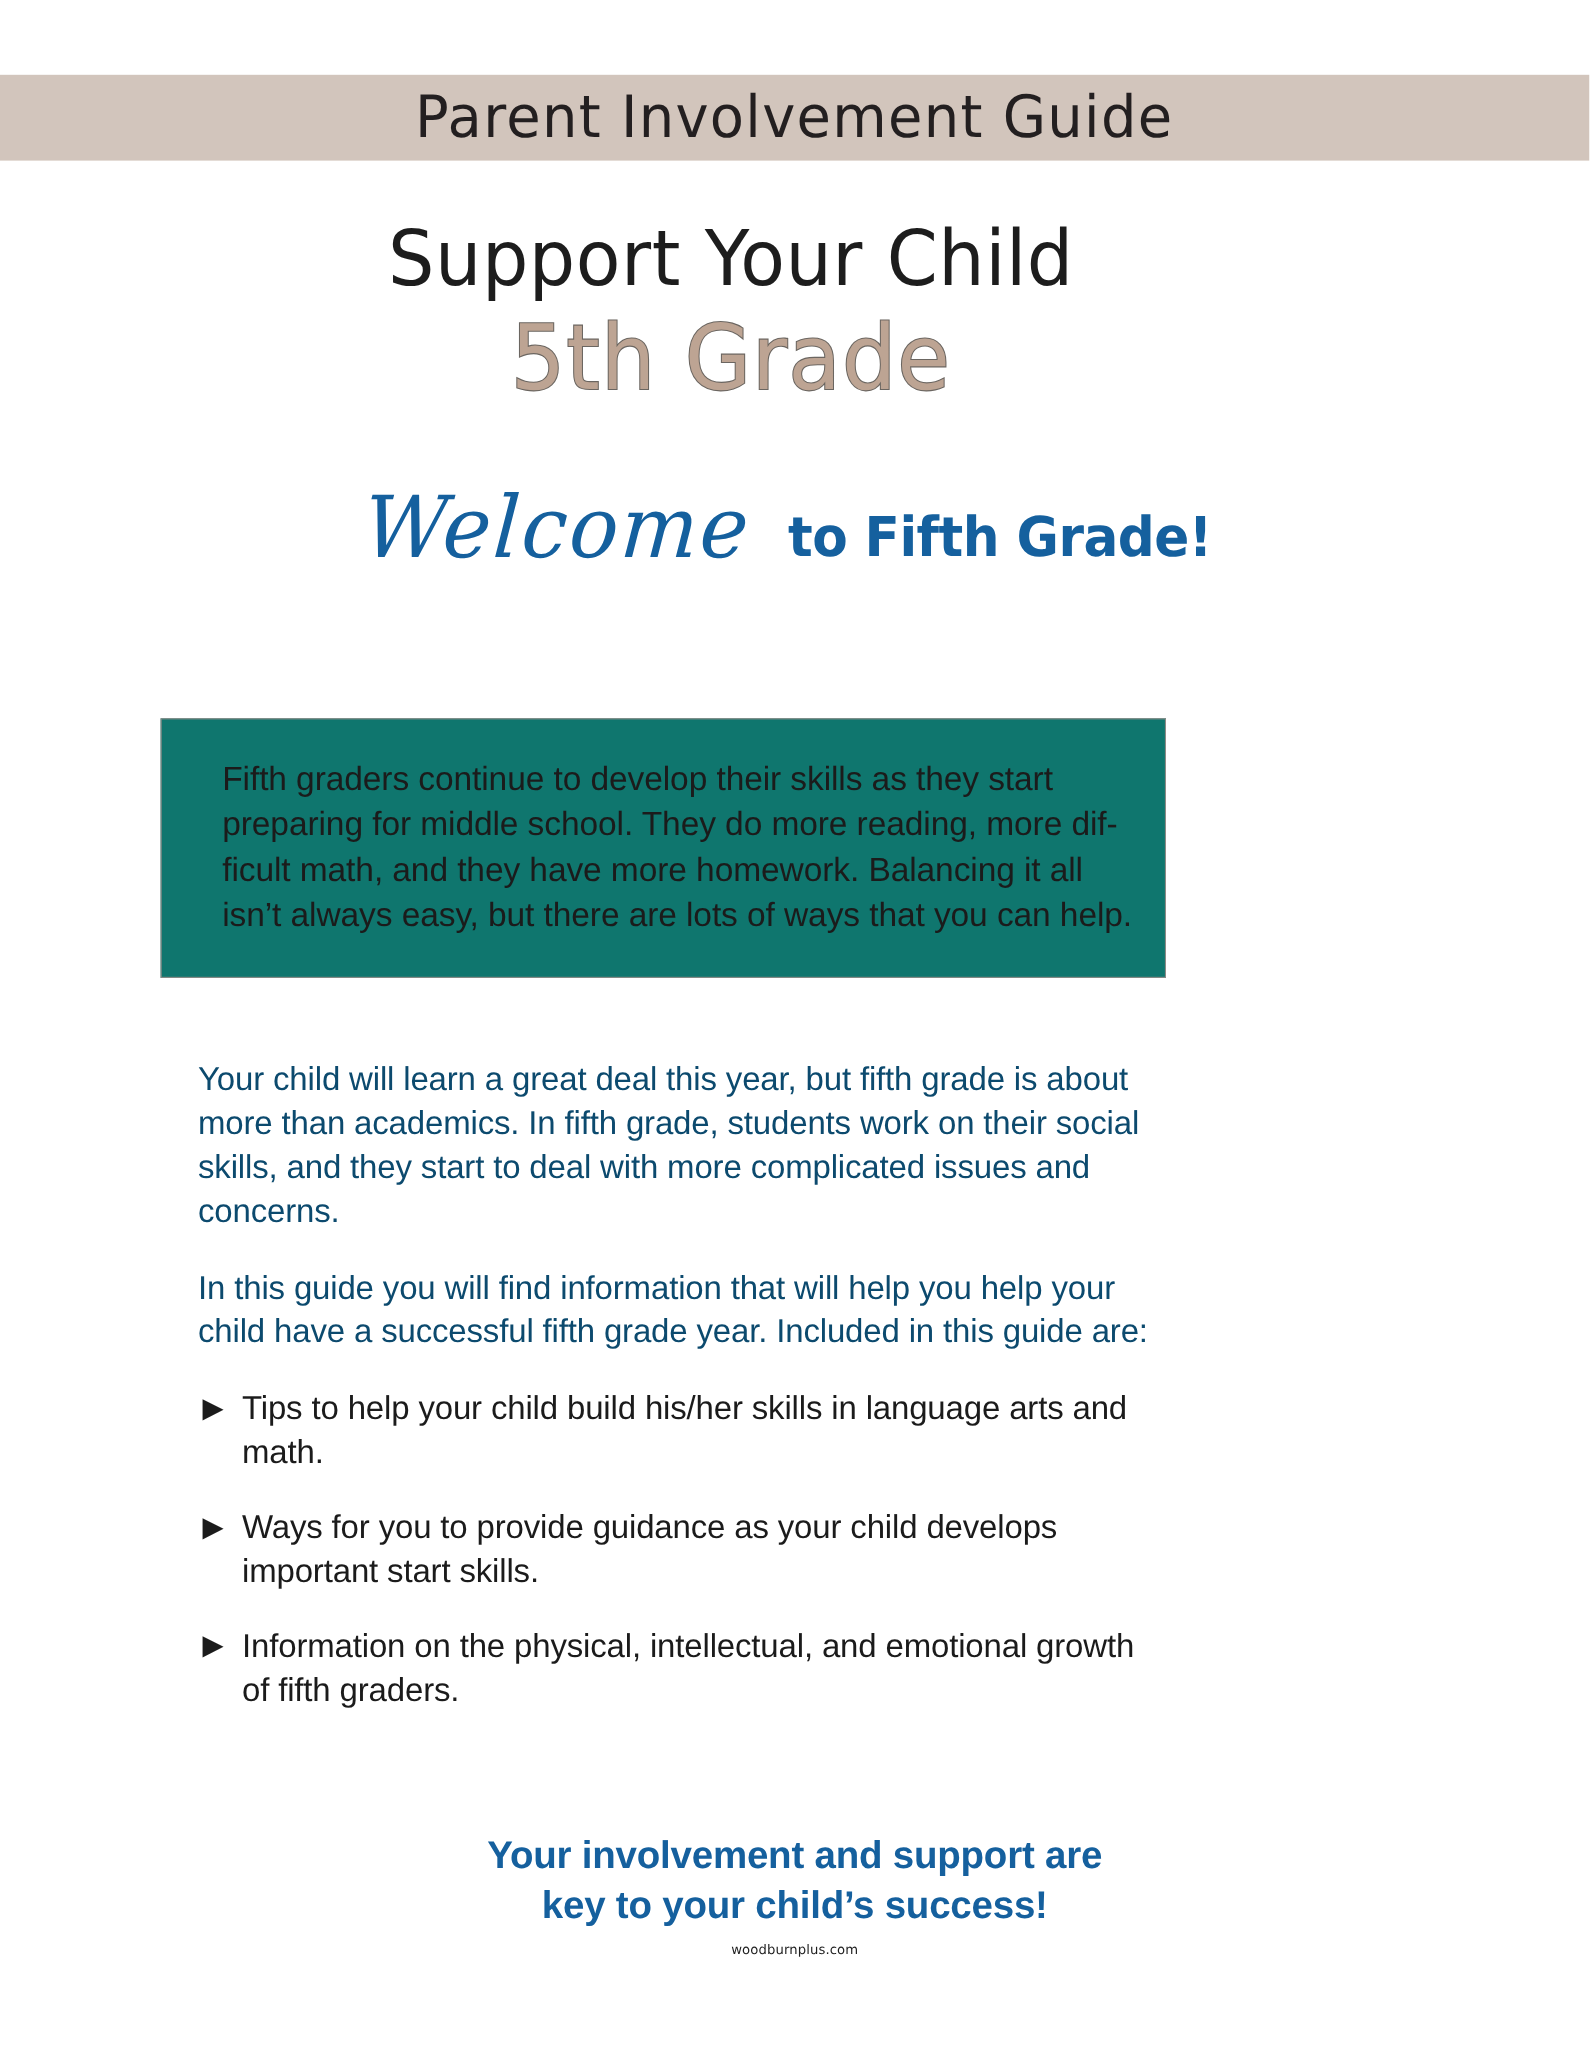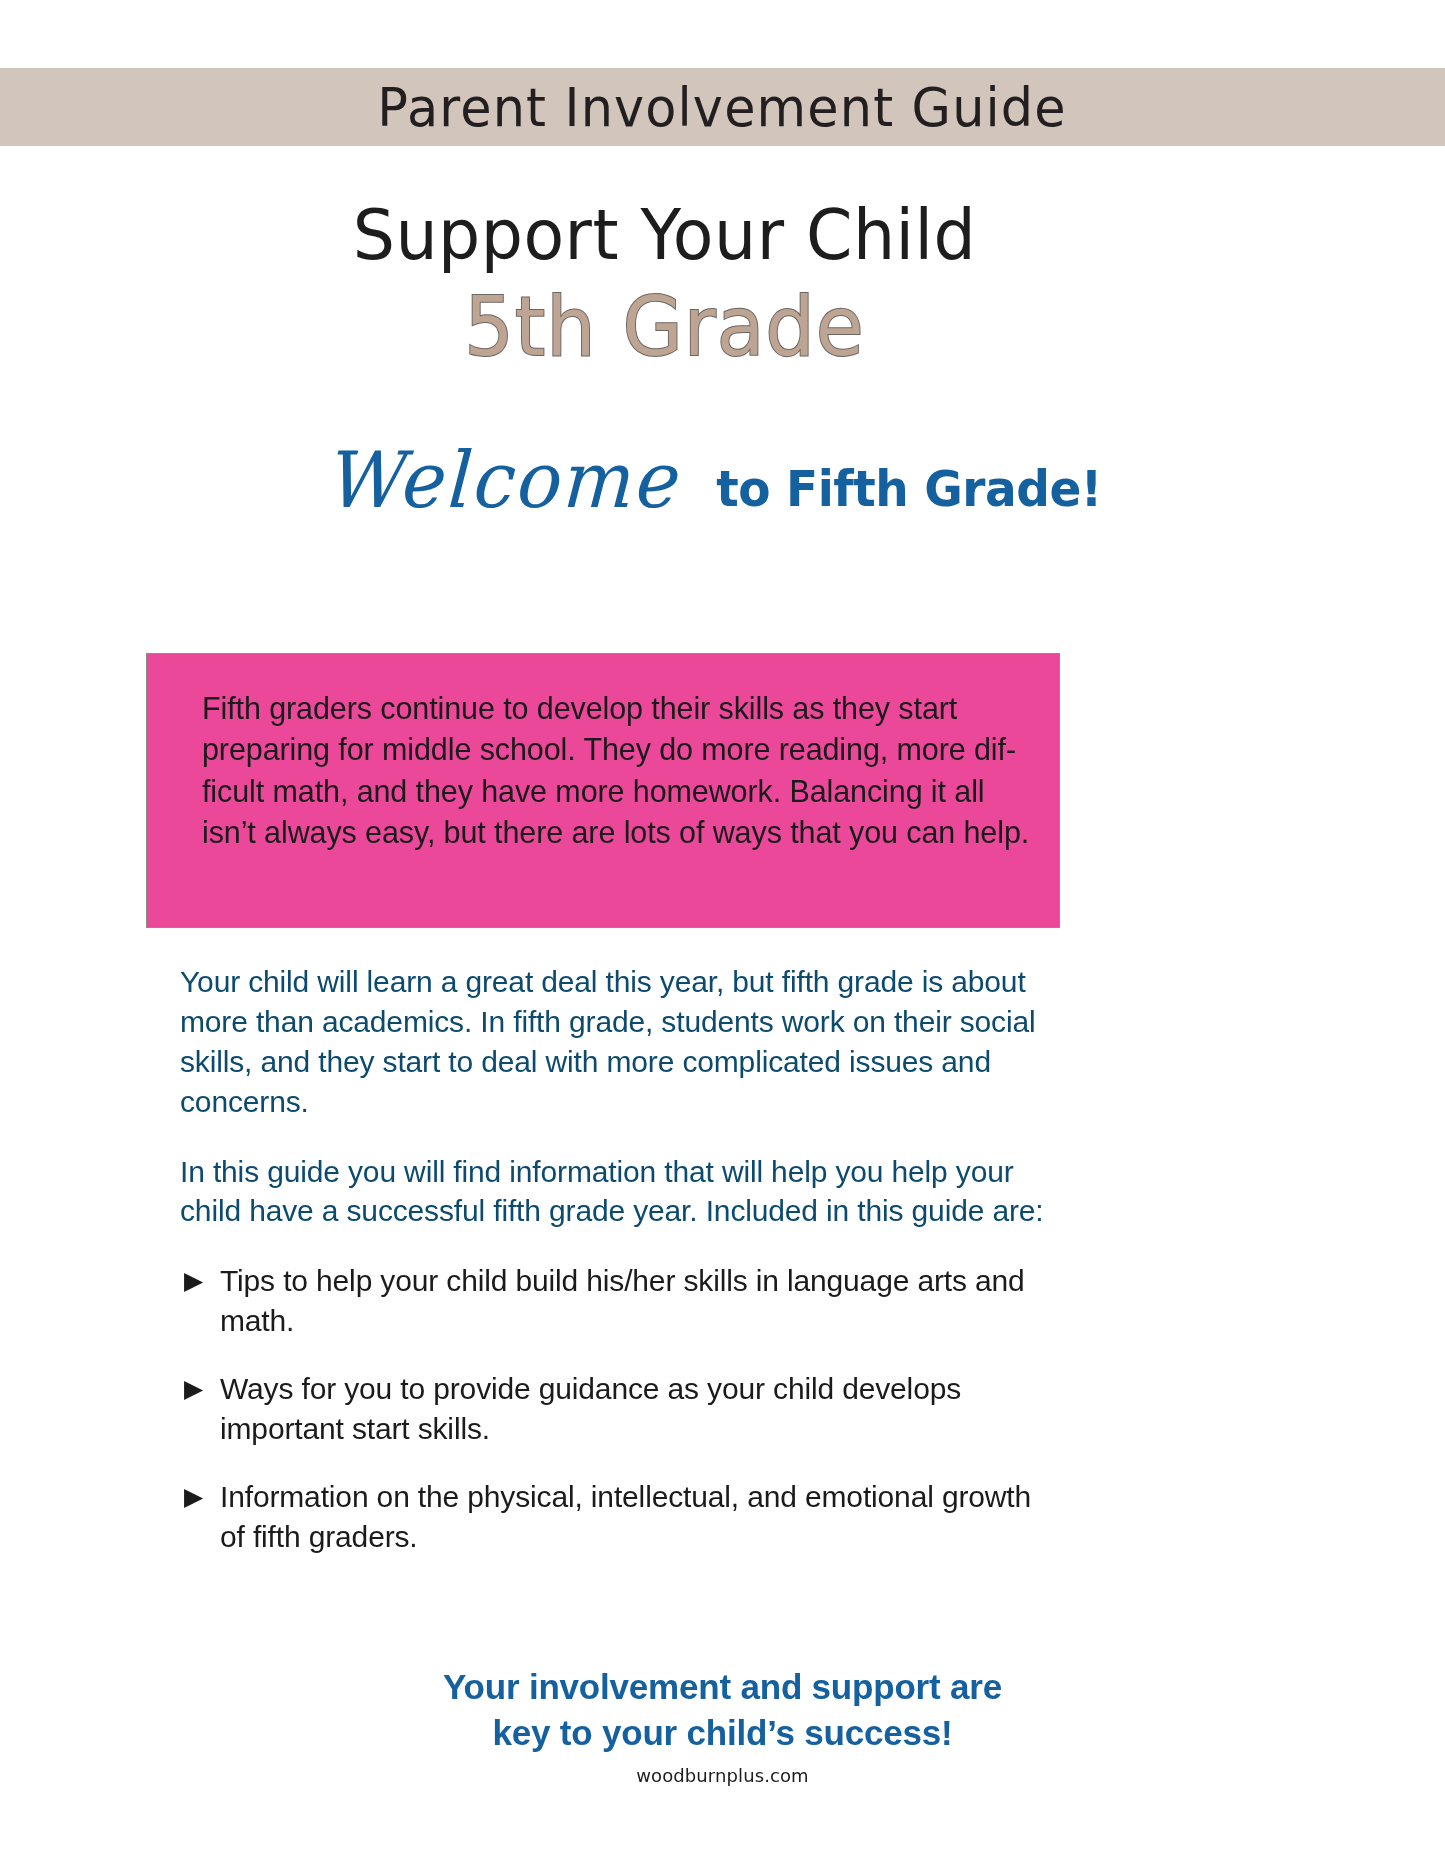--- a/index.html
+++ b/index.html
@@ -108,22 +108,22 @@
     vertical-align: baseline;
     transform: scaleX(0.94);
   }
 
   
   .callout {
     position: absolute;
     left: 146px;
     top: 653px;
     width: 914px;
-    height: 275px;
-    background: #ec4899;
+    height: 236px;
+    background: #0f766e;
     border: 1px solid #8e8a86;
     box-sizing: border-box;
   }
   .callout-text {
     position: absolute;
     left: 55px;
     top: 34px;
     width: 830px;
     font-family: "Liberation Sans", sans-serif;
     font-size: 30.5px;
@@ -188,21 +188,21 @@
   .tagline-line { display: block; }
 
   
   .footer {
     position: absolute;
     left: 0;
     top: 1765px;
     width: 1445px;
     text-align: center;
     font-family: "DejaVu Sans", sans-serif;
-    font-size: 18px;
+    font-size: 12px;
     color: #1d1d1d;
     letter-spacing: 0.1px;
   }
 </style>
 </head>
 <body>
 
 <div class="page">
 
   <div class="header-band">

